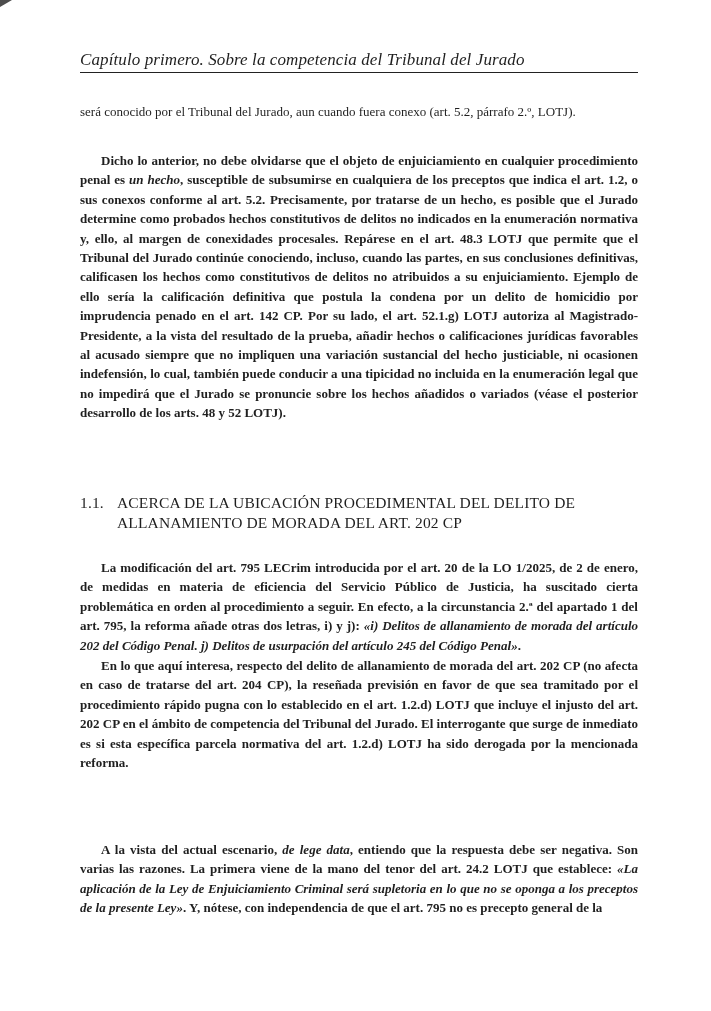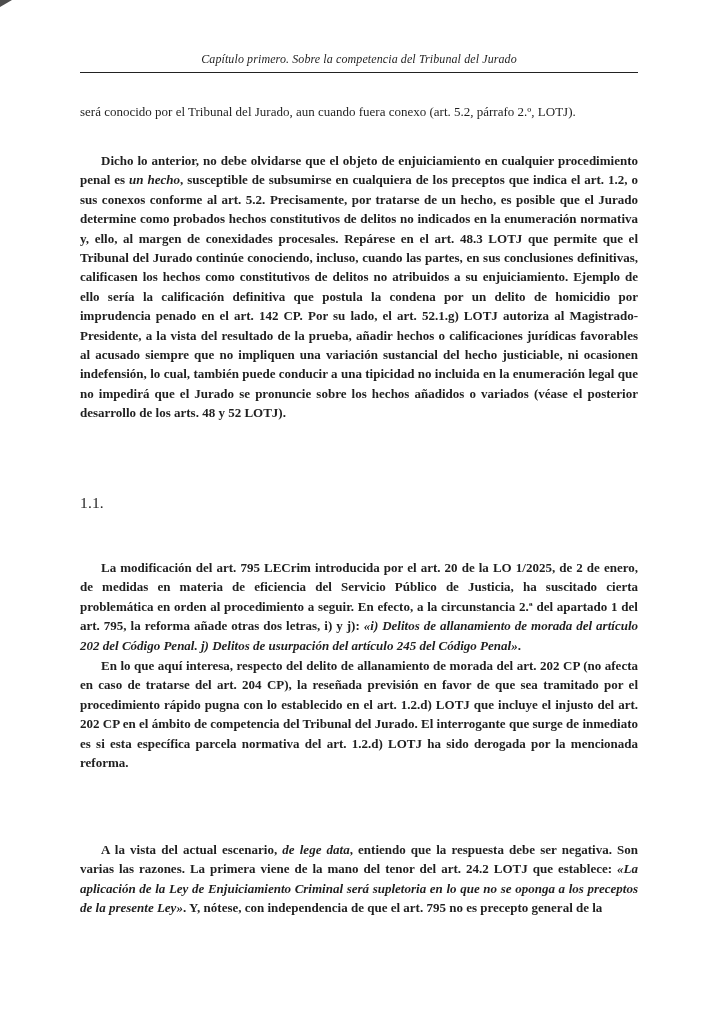--- a/index.html
+++ b/index.html
@@ -25,23 +25,23 @@
     background: #4d4d4d;
     clip-path: polygon(0 0, 100% 0, 0 100%);
   }
   .running-header {
     position: absolute;
     top: 50px; left: 80px;
     width: 558px;
   }
   .running-header .header-text {
     font-style: italic;
-    font-size: 12px;
+    font-size: 17px;
     line-height: 19px;
-    text-align: center;
+    text-align: left;
     letter-spacing: 0.1px;
     white-space: nowrap;
   }
   .header-rule {
     border-bottom: 1.7px solid #222222;
     margin-top: 3px;
   }
   .block {
     position: absolute;
     left: 80px;
@@ -88,20 +88,20 @@
   <div class="corner-artifact"></div>
 
   <div class="running-header">
     <div class="header-text">Capítulo primero. Sobre la competencia del Tribunal del Jurado</div>
     <div class="header-rule"></div>
   </div>
 
   <div id="page-body">
       <p class="block para" id="block-0"><span>será conocido por el Tribunal del Jurado, aun cuando fuera conexo (art. 5.2, párrafo 2.º, LOTJ).</span></p>
       <p class="block para indent" id="block-1"><span>Dicho lo anterior, no debe olvidarse que el objeto de enjuiciamiento en cualquier procedimiento penal es </span><i>un hecho</i><span>, susceptible de subsumirse en cualquiera de los preceptos que indica el art. 1.2, o sus conexos conforme al art. 5.2. Precisamente, por tratarse de un hecho, es posible que el Jurado determine como probados hechos constitutivos de delitos no indicados en la enumeración normativa y, ello, al margen de conexidades procesales. Repárese en el art. 48.3 LOTJ que permite que el Tribunal del Jurado continúe conociendo, incluso, cuando las partes, en sus conclusiones definitivas, calificasen los hechos como constitutivos de delitos no atribuidos a su enjuiciamiento. Ejemplo de ello sería la calificación definitiva que postula la condena por un delito de homicidio por imprudencia penado en el art. 142 CP. Por su lado, el art. 52.1.g) LOTJ autoriza al Magistrado-Presidente, a la vista del resultado de la prueba, añadir hechos o calificaciones jurídicas favorables al acusado siempre que no impliquen una variación sustancial del hecho justiciable, ni ocasionen indefensión, lo cual, también puede conducir a una tipicidad no incluida en la enumeración legal que no impedirá que el Jurado se pronuncie sobre los hechos añadidos o variados (véase el posterior desarrollo de los arts. 48 y 52 LOTJ).</span></p>
-      <div class="block heading" id="block-2"><span class="heading-number">1.1.</span></div>
+      <div class="block heading" id="block-2"><span class="heading-number">1.1.</span><span>ACERCA DE LA UBICACIÓN PROCEDIMENTAL DEL DELITO DE ALLANAMIENTO DE MORADA DEL ART. 202 CP</span></div>
       <p class="block para indent" id="block-3"><span>La modificación del art. 795 LECrim introducida por el art. 20 de la LO 1/2025, de 2 de enero, de medidas en materia de eficiencia del Servicio Público de Justicia, ha suscitado cierta problemática en orden al procedimiento a seguir. En efecto, a la circunstancia 2.ª del apartado 1 del art. 795, la reforma añade otras dos letras, i) y j): </span><i>«i) Delitos de allanamiento de morada del artículo 202 del Código Penal. j) Delitos de usurpación del artículo 245 del Código Penal»</i><span>.</span></p>
       <p class="block para indent" id="block-4"><span>En lo que aquí interesa, respecto del delito de allanamiento de morada del art. 202 CP (no afecta en caso de tratarse del art. 204 CP), la reseñada previsión en favor de que sea tramitado por el procedimiento rápido pugna con lo establecido en el art. 1.2.d) LOTJ que incluye el injusto del art. 202 CP en el ámbito de competencia del Tribunal del Jurado. El interrogante que surge de inmediato es si esta específica parcela normativa del art. 1.2.d) LOTJ ha sido derogada por la mencionada reforma.</span></p>
       <p class="block para indent" id="block-5"><span>A la vista del actual escenario, </span><i>de lege data</i><span>, entiendo que la respuesta debe ser negativa. Son varias las razones. La primera viene de la mano del tenor del art. 24.2 LOTJ que establece: </span><i>«La aplicación de la Ley de Enjuiciamiento Criminal será supletoria en lo que no se oponga a los preceptos de la presente Ley»</i><span>. Y, nótese, con independencia de que el art. 795 no es precepto general de la</span></p>
     </div>
 
 
 </div>
 
 </body></html>

